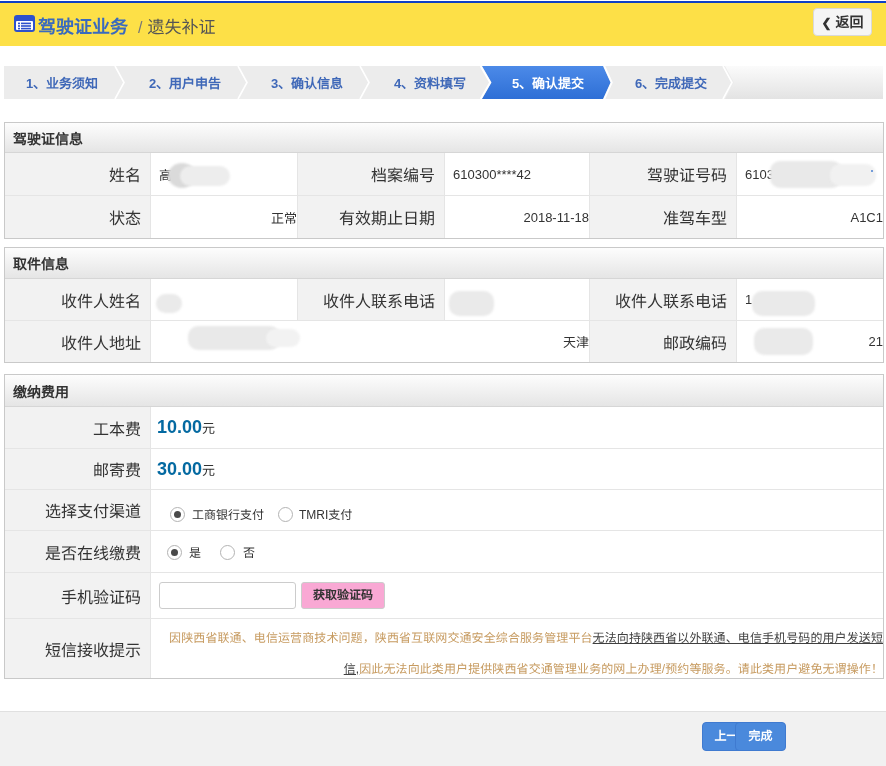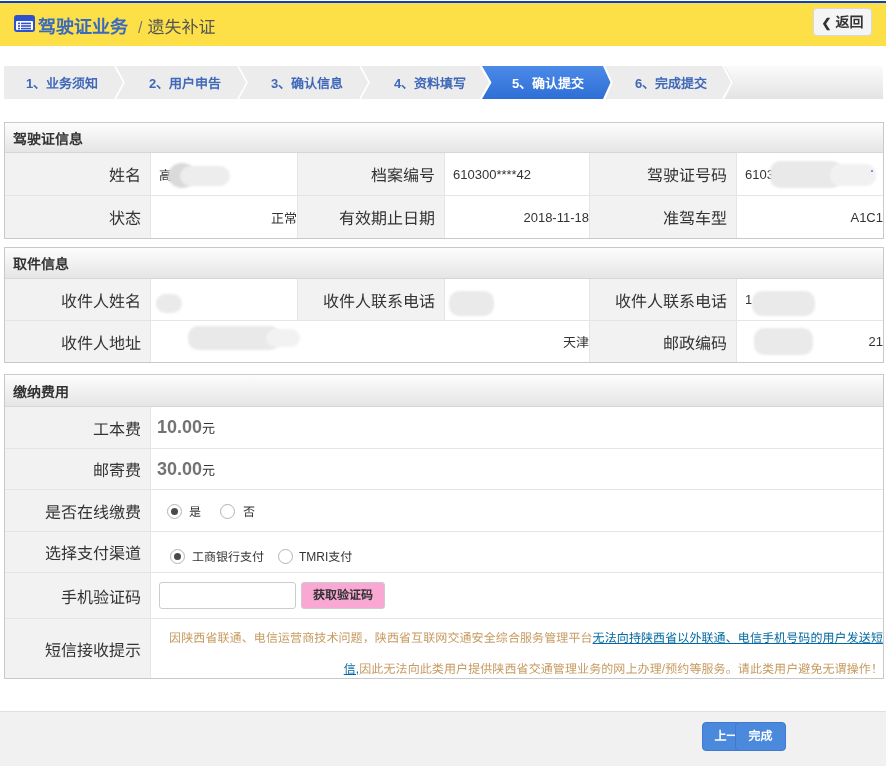--- a/index.html
+++ b/index.html
@@ -22,27 +22,27 @@
 td:last-child { border-right:0; }
 tr:last-child td { border-bottom:0;text-align:right; }
 td.hd { border-right:0; border-bottom-color:#d6d6d6; }
 td.hd { height:30px;  background:linear-gradient(#fdfdfd,#e5e5e5); font-weight:bold; padding-left:8px; font-size:14px; color:#333; }
 td.lb { background:#f2f2f2; font-weight:normal; text-align:right; padding-right:9px; font-size:16px; }
 td.vl { background:#fff; padding-left:8px; position:relative; }
 .t1 td.lb,.t1 td.vl { height:43px; }
 .t1 tr:last-child td { height:42px; }
 .t2 td.lb,.t2 td.vl { height:42px; }
 .t2 tr:last-child td { height:41px; }
-.red { color:#737373; font-weight:bold; font-size:18px; }
+.red { color:#0369a1; font-weight:bold; font-size:18px; }
 .radio { display:inline-block; width:15px; height:15px; border:1px solid #b3b3b3; border-radius:50%; background:#fff; vertical-align:-3px; position:relative; }
 .radio.sel::after { content:""; position:absolute; left:3px; top:3px; width:7px; height:7px; border-radius:50%; background:#4a4a4a; }
 .vcode-input { display:inline-block; width:137px; height:27px; border:1px solid #ccc; border-radius:3px; background:#fff; vertical-align:middle; }
 .vcode-btn { display:inline-block; width:84px; height:27px; background:#f9a8d4; border:1px solid #ccc; border-radius:3px; font-size:12px; font-weight:bold; color:#333; text-align:center; line-height:25px; vertical-align:middle; margin-left:5px; }
 .notice { font-size:12px; line-height:31px; color:#c79b60; white-space:nowrap; margin-top:4px; height:54px; letter-spacing:0.1px; }
-.notice .em { color:#0369a1; text-decoration:underline; }
+.notice .em { color:#404040; text-decoration:underline; }
 .footer { position:absolute; left:0; top:711px; width:886px; height:55px; background:#f1f1f1; border-top:1px solid #e0e0e0; }
 .btn { position:absolute; top:10px; height:29px; background:#4a89dc; border:1px solid #3f7ad0; border-radius:4px; color:#fff; font-size:12px; font-weight:bold; text-align:center; line-height:27px; }
 .btn.prev { left:702px; width:61px; }
 .btn.done { left:735px; width:51px; }
 .blur { position:absolute; background:#eaeaea; border-radius:10px; filter:blur(1.3px); }
 </style>
 </head>
 <body>
 <div class="topline"></div>
 <div class="header">
@@ -159,27 +159,27 @@
         <td class="hd" colspan="2">缴纳费用</td>
       </tr>
   <tr style="height:42px;">
         <td class="lb">工本费</td>
         <td class="vl" style="padding-left:6px;"><span class="red">10.00</span>元</td>
       </tr>
   <tr style="height:41px;">
         <td class="lb">邮寄费</td>
         <td class="vl" style="padding-left:6px;"><span class="red">30.00</span>元</td>
       </tr>
+  <tr style="height:41px;">
+        <td class="lb">选择支付渠道</td>
+        <td class="vl" style="font-size:12px; padding-top:6px;"><span class="radio sel" style="margin-left:11px;"></span><span style="margin-left:7px;">工商银行支付</span><span class="radio" style="margin-left:14px;"></span><span style="margin-left:6px;">TMRI支付</span></td>
+      </tr>
   <tr style="height:42px;">
         <td class="lb">是否在线缴费</td>
         <td class="vl" style="font-size:12px;"><span class="radio sel" style="margin-left:8px;"></span><span style="margin-left:7px;">是</span><span class="radio" style="margin-left:19px;"></span><span style="margin-left:8px;">否</span></td>
-      </tr>
-  <tr style="height:41px;">
-        <td class="lb">选择支付渠道</td>
-        <td class="vl" style="font-size:12px; padding-top:6px;"><span class="radio sel" style="margin-left:11px;"></span><span style="margin-left:7px;">工商银行支付</span><span class="radio" style="margin-left:14px;"></span><span style="margin-left:6px;">TMRI支付</span></td>
       </tr>
   <tr style="height:46px;">
         <td class="lb">手机验证码</td>
         <td class="vl"><span class="vcode-input"></span><span class="vcode-btn">获取验证码</span></td>
       </tr>
   <tr style="height:59px;">
         <td class="lb">短信接收提示</td>
         <td class="vl" style="vertical-align:top;">
           <div class="notice">因陕西省联通、电信运营商技术问题，陕西省互联网交通安全综合服务管理平台<span class="em">无法向持陕西省以外联通、电信手机号码的用户发送短</span><br><span class="em">信,</span>因此无法向此类用户提供陕西省交通管理业务的网上办理/预约等服务。请此类用户避免无谓操作！</div>
         </td>

